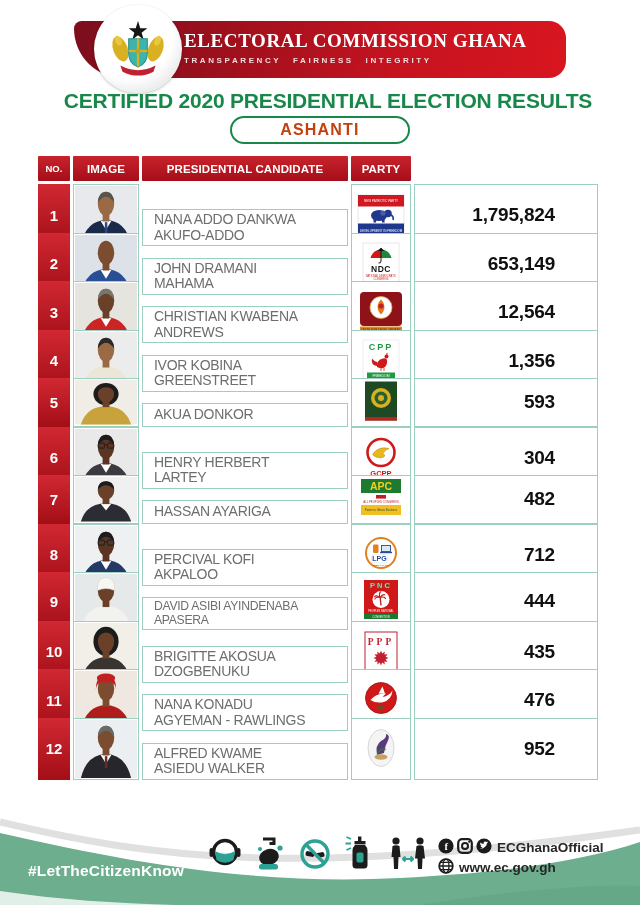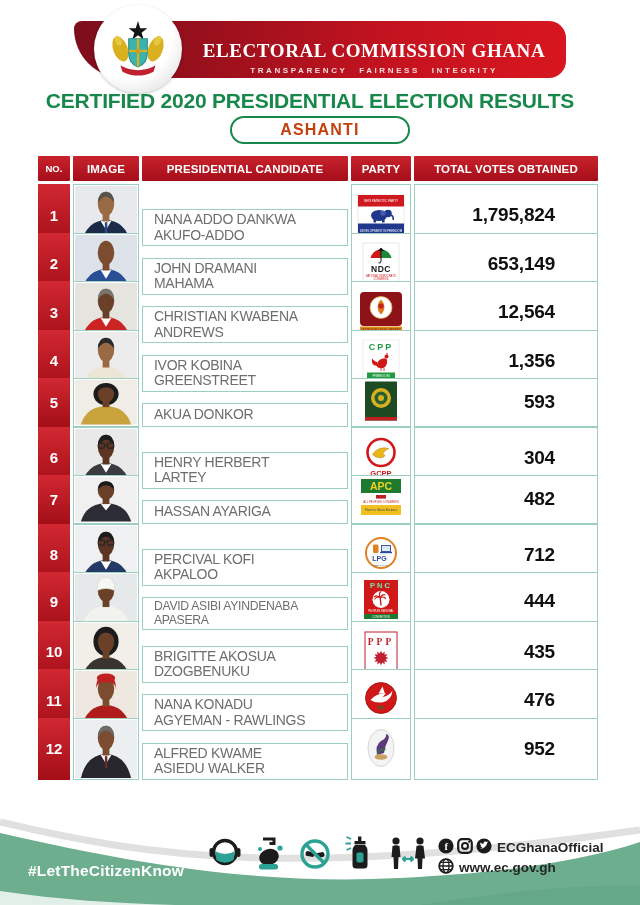--- a/index.html
+++ b/index.html
@@ -3,27 +3,27 @@
 <meta charset="utf-8">
 <style>
   html,body{margin:0;padding:0;}
   body{width:640px;height:905px;background:#ffffff;font-family:"Liberation Sans",sans-serif;overflow:hidden;position:relative;}
   .page{position:absolute;inset:0;width:640px;height:905px;background:#fff;}
 
   
   .banner{position:absolute;left:74px;top:21px;width:492px;height:57px;
     background:linear-gradient(100deg,#7c0e1d 0%,#9c101c 30%,#c51320 65%,#d8161f 100%);
     border-radius:8px 18px 18px 52px;}
-  .banner-text{position:absolute;left:120px;top:9px;width:360px;text-align:center;color:#fff;margin-top:10px;}
+  .banner-text{position:absolute;left:110px;top:9px;width:360px;text-align:left;color:#fff;}
   .org-name{font-family:"Liberation Serif",serif;font-weight:bold;font-size:19px;letter-spacing:0.6px;white-space:nowrap;}
   .tagline{font-size:8px;font-weight:bold;letter-spacing:2.6px;word-spacing:7px;color:#f3dcdc;margin-top:4px;}
   .ec-logo{position:absolute;left:94px;top:5px;width:88px;height:88px;border-radius:50%;
     background:radial-gradient(circle at 40% 35%,#ffffff 55%,#ececec 75%,#c9c9c9 100%);
     box-shadow:0 1px 3px rgba(0,0,0,.25);display:flex;align-items:center;justify-content:center;}
-  .title{position:absolute;left:0;top:89px;width:620px;text-align:center;font-size:21px;font-weight:800;
+  .title{position:absolute;left:18px;top:89px;width:620px;text-align:center;font-size:21px;font-weight:800;
     color:#17884a;letter-spacing:-0.2px;}
   .region-pill{position:absolute;left:50%;top:116px;transform:translateX(-50%);
     width:176px;height:24px;border:2px solid #17884a;border-radius:15px;background:#fff;
     display:flex;align-items:center;justify-content:center;}
   .region-pill span{color:#c2410c;font-weight:800;font-size:16px;letter-spacing:1.2px;}
 
   
   .table{position:absolute;left:38px;top:156px;width:560px;}
   .thead,.trow{display:grid;grid-template-columns:32px 66px 206px 60px 184px;column-gap:3px;}
   .thead{height:25px;}
@@ -87,21 +87,20 @@
   <div class="region-pill">
     <span>ASHANTI</span>
   </div>
 
   <div class="table">
     <div class="thead">
       <div class="th no">NO.</div>
       <div class="th">IMAGE</div>
       <div class="th">PRESIDENTIAL CANDIDATE</div>
       <div class="th">PARTY</div>
-      <div class="th">TOTAL VOTES OBTAINED</div>
     </div>
     <div class="tbody">
     <div class="trow">
       <div class="no-cell">1</div>
       <div class="cell img-cell">
             <svg viewBox="0 0 64 46" preserveAspectRatio="none">
               <rect width="64" height="46" fill="#e8e9ec"></rect>
               <path d="M6,46 Q12,27 32,27 Q52,27 58,46 Z" fill="#1c2a4a"></path>
               <path d="M26.5,27.5 L32,34.5 L37.5,27.5 Z" fill="#ffffff"></path>
               <rect x="30.8" y="28.5" width="2.6" height="9.5" fill="#2a4a8a"></rect>

